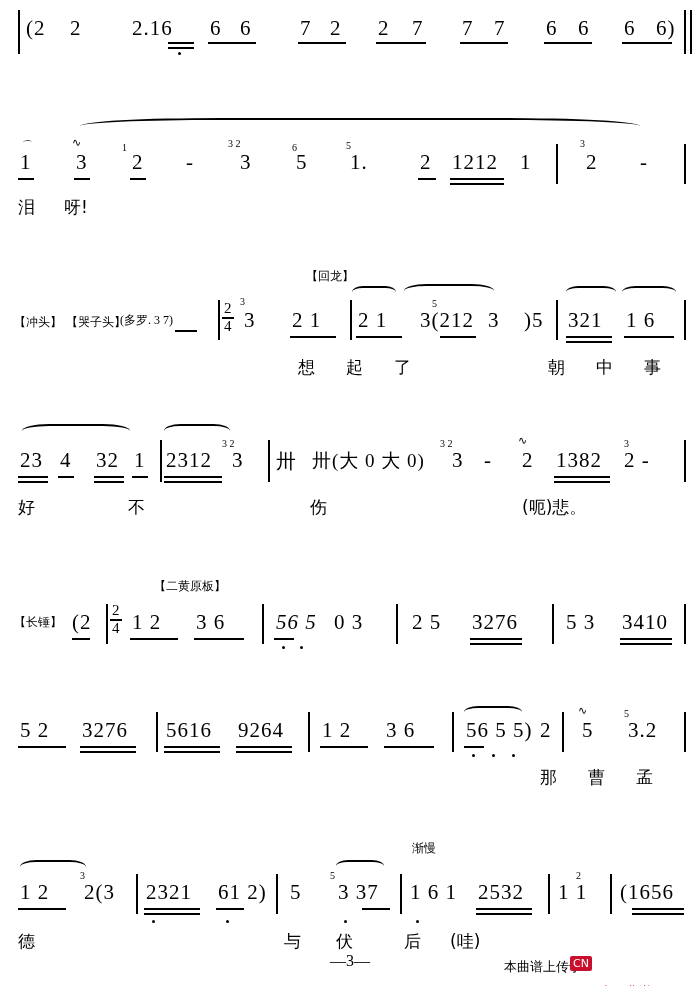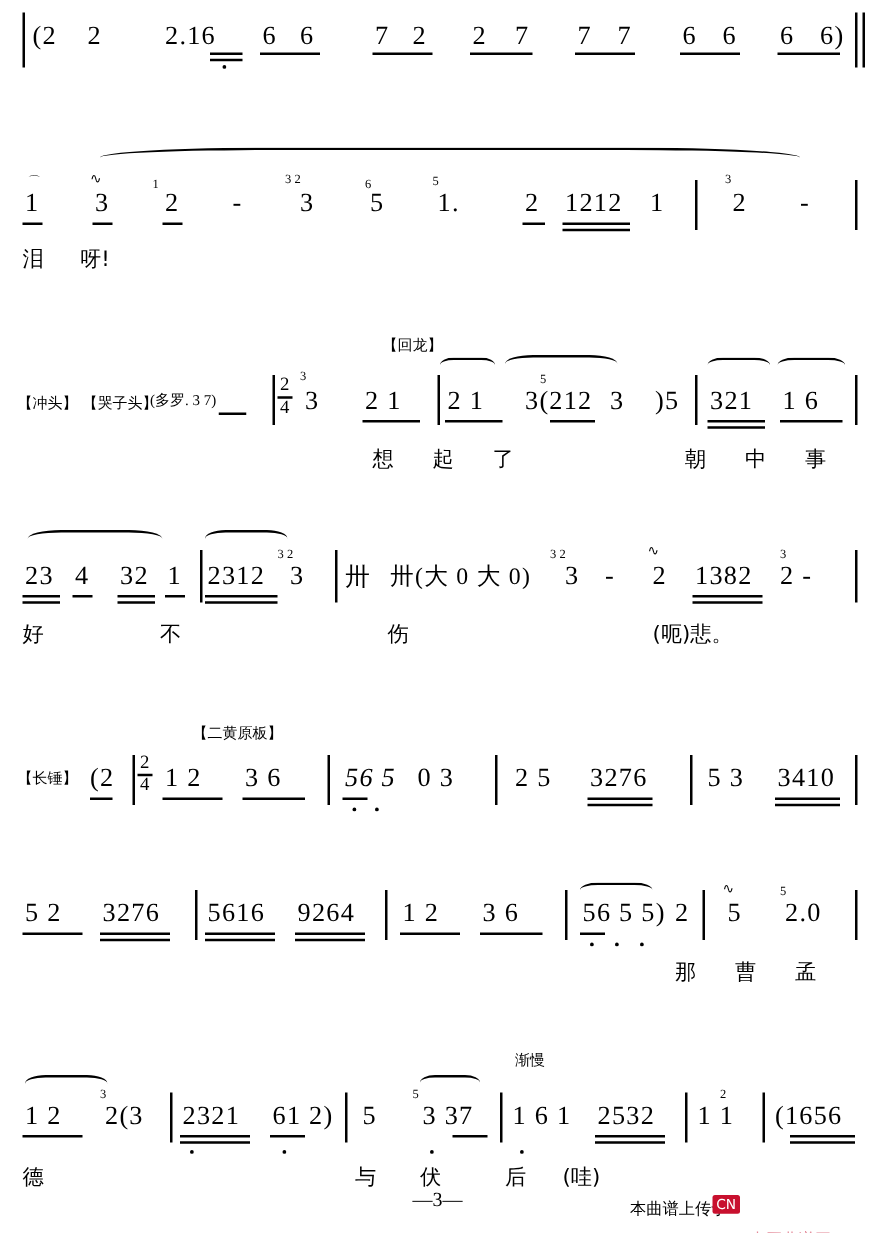--- a/index.html
+++ b/index.html
@@ -238,21 +238,21 @@
     <div class="t num" style="left:466px;top:718px;">56 5 5)</div>
     <div class="ul" style="left:464px;top:746px;width:20px;"></div>
     <div class="dot" style="left:472px;top:754px;"></div>
     <div class="dot" style="left:492px;top:754px;"></div>
     <div class="dot" style="left:512px;top:754px;"></div>
     <div class="t num" style="left:540px;top:718px;">2</div>
     <div class="bar" style="left:562px;top:712px;height:40px;"></div>
     <div class="t mark" style="left:578px;top:704px;">∿</div>
     <div class="t num" style="left:582px;top:718px;">5</div>
     <div class="t tiny" style="left:624px;top:708px;">5</div>
-    <div class="t num" style="left:628px;top:718px;">2.0</div>
+    <div class="t num" style="left:628px;top:718px;">3.2</div>
     <div class="bar" style="left:684px;top:712px;height:40px;"></div>
 
     <div class="t lyr" style="left:540px;top:766px;">那</div>
     <div class="t lyr" style="left:588px;top:766px;">曹</div>
     <div class="t lyr" style="left:636px;top:766px;">孟</div>
   </div>
 
   <div>
     <div class="tagp" style="left:412px;top:840px;">渐慢</div>
     <div class="arc" style="left:20px;top:860px;width:66px;height:12px;"></div>

